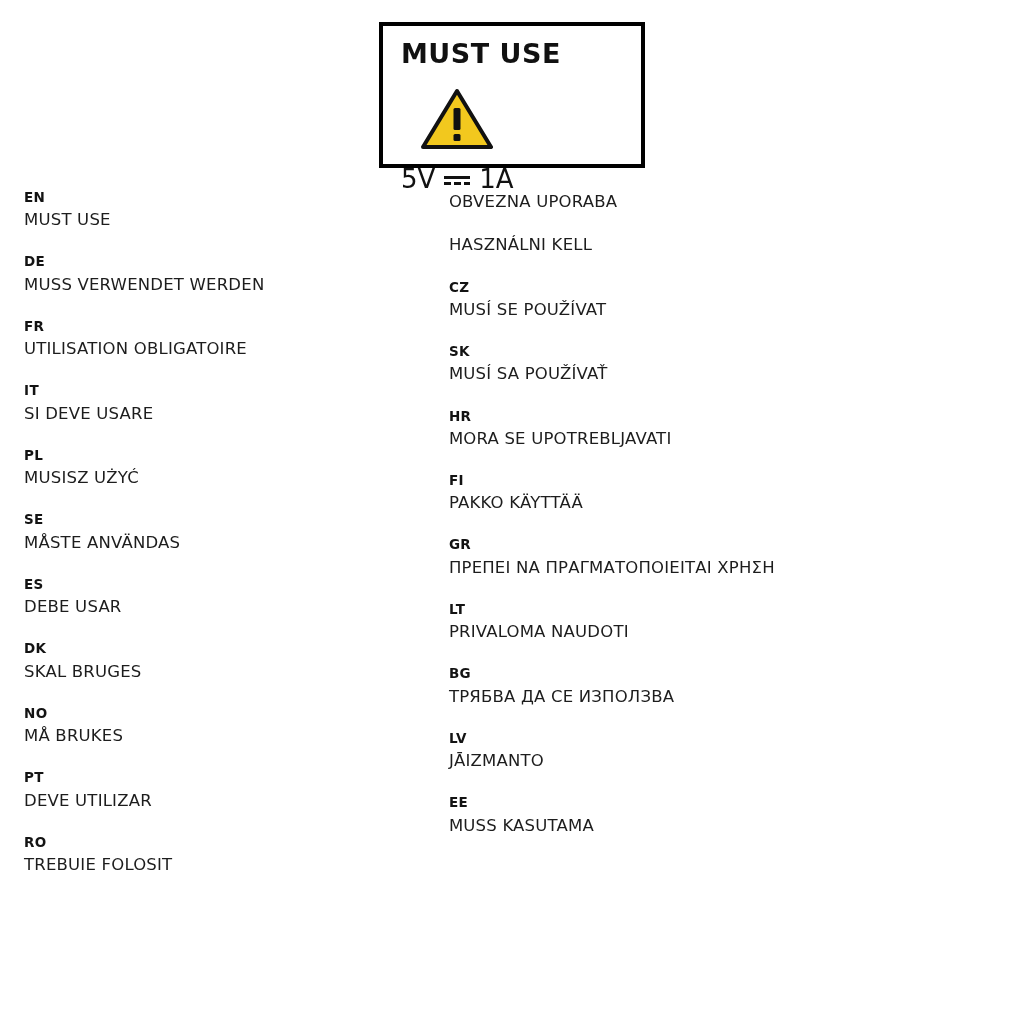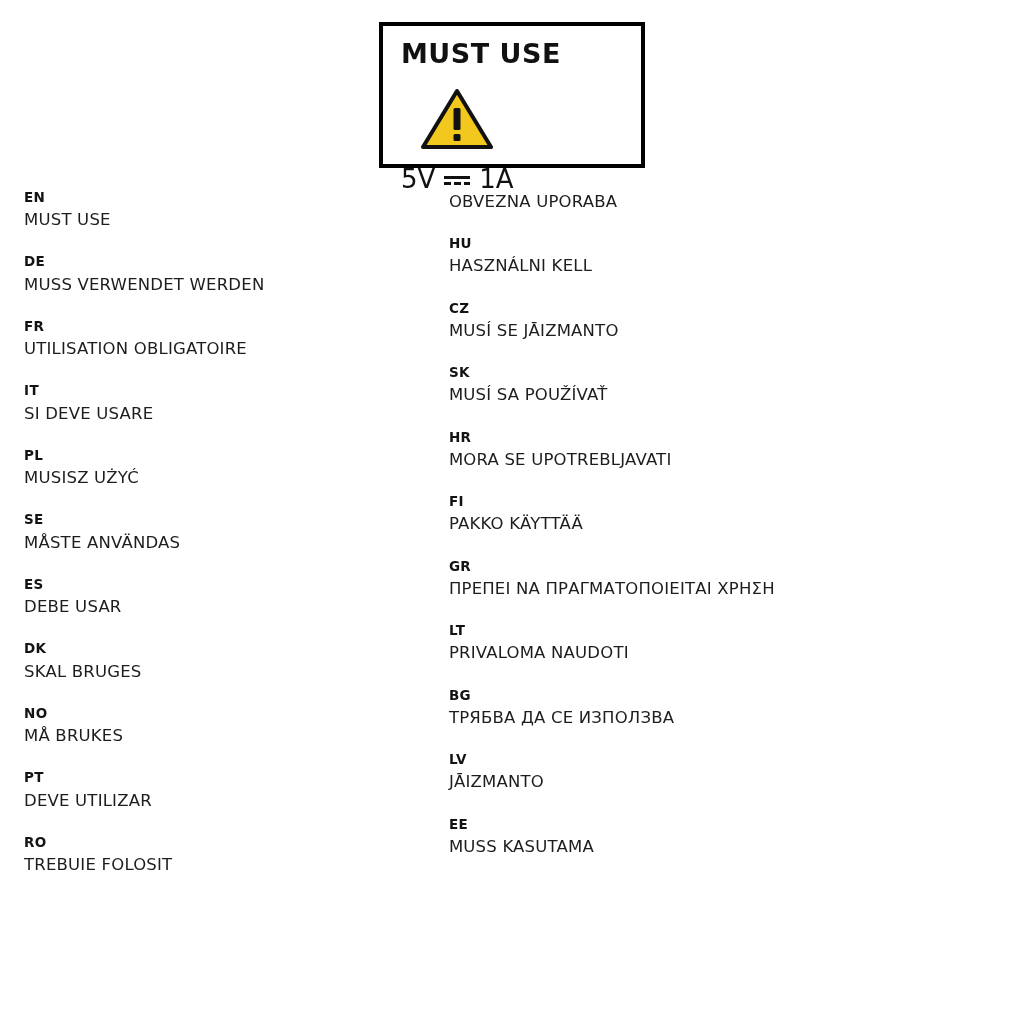--- a/index.html
+++ b/index.html
@@ -203,26 +203,25 @@
         <div class="lang-code">RO</div>
         <div class="lang-text">TREBUIE FOLOSIT</div>
       </div>
     </div>
 
     <div class="lang-col right">
       <div class="lang-entry">
         <div class="lang-text">OBVEZNA UPORABA</div>
       </div>
       <div class="lang-entry">
-        <div class="lang-code">HU</div>
         <div class="lang-text">HASZNÁLNI KELL</div>
       </div>
       <div class="lang-entry">
         <div class="lang-code">CZ</div>
-        <div class="lang-text">MUSÍ SE JĀIZMANTO</div>
+        <div class="lang-text">MUSÍ SE POUŽÍVAT</div>
       </div>
       <div class="lang-entry">
         <div class="lang-code">SK</div>
         <div class="lang-text">MUSÍ SA POUŽÍVAŤ</div>
       </div>
       <div class="lang-entry">
         <div class="lang-code">HR</div>
         <div class="lang-text">MORA SE UPOTREBLJAVATI</div>
       </div>
       <div class="lang-entry">

